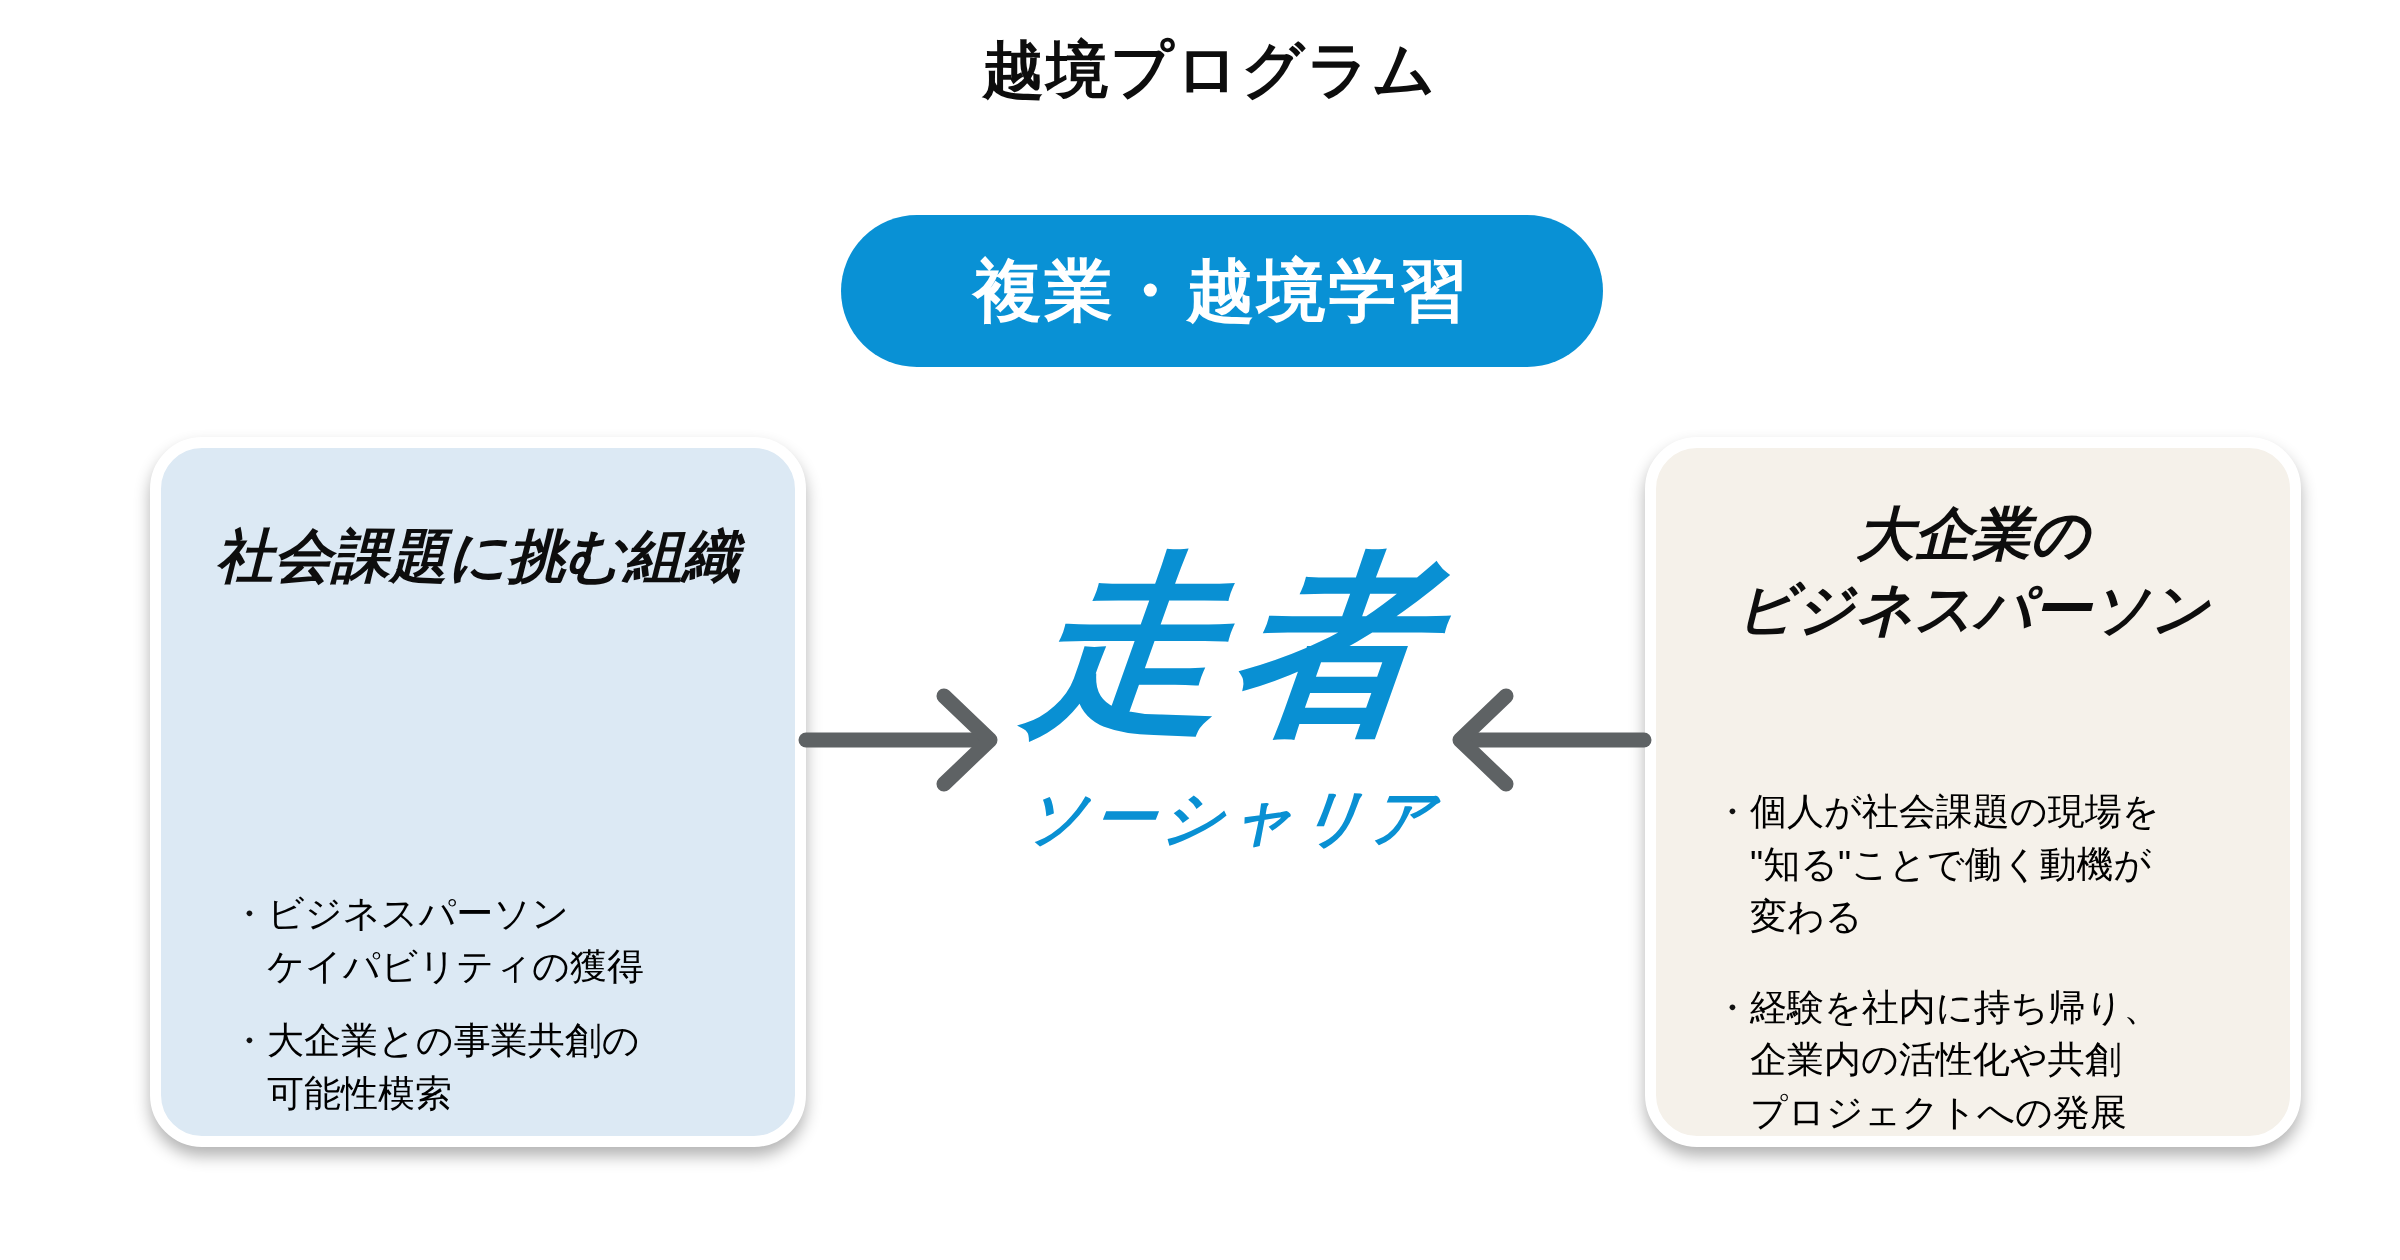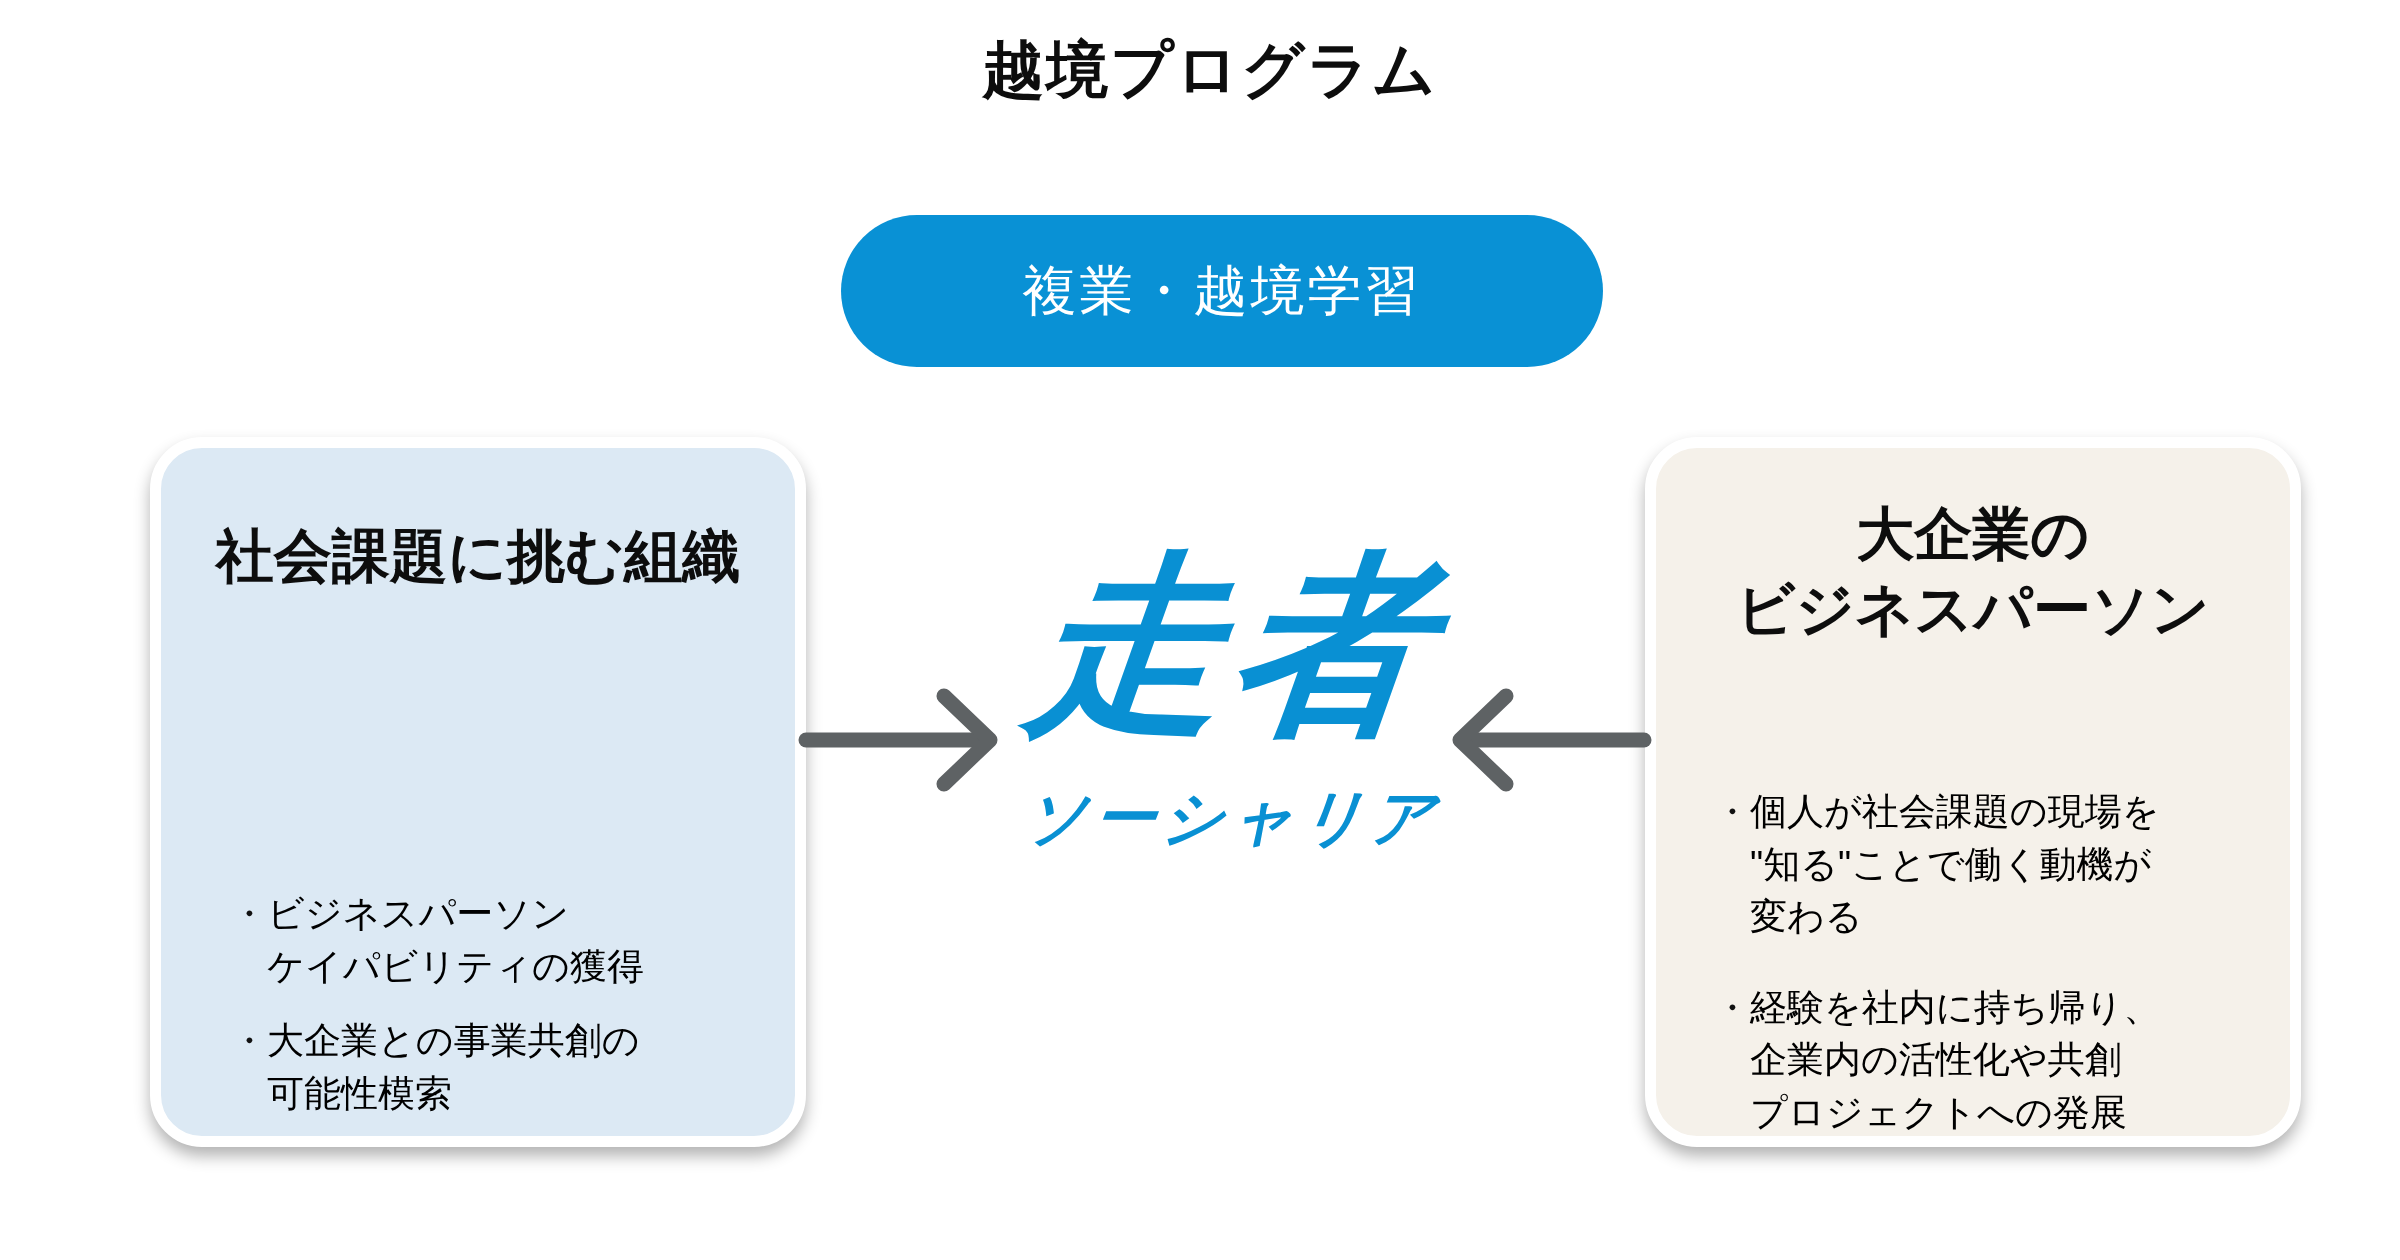--- a/index.html
+++ b/index.html
@@ -30,22 +30,22 @@
     left:1222px; top:215px;
     transform:translateX(-50%);
     width:762px; height:152px;
     background:#0991d5;
     border-radius:80px;
     display:flex;
     align-items:center;
     justify-content:center;
   }
   .badge-label{
-    font-size:54px;
-    font-weight:400;
+    font-size:68px;
+    font-weight:700;
     color:#ffffff;
     letter-spacing:3px;
     white-space:nowrap;
   }
   .card{
     position:absolute;
     top:437px;
     width:656px; height:710px;
     border:11px solid #ffffff;
     border-radius:52px;
@@ -56,20 +56,21 @@
   .card.right{ left:1645px; background:#f5f1ea; }
   .card-title{
     position:absolute;
     left:0; right:0;
     text-align:center;
     font-size:58px;
     font-weight:800;
     line-height:1.3;
     color:#0d0d0d;
     white-space:pre-line;
+    font-style:italic;
   }
   .card.left .card-title{ top:70px; }
   .card.right .card-title{ top:48px; }
   .card-subtitle{
     position:absolute;
     top:202px; left:0; right:0;
     text-align:center;
     font-size:38px;
     line-height:1.45;
     color:#151515;

